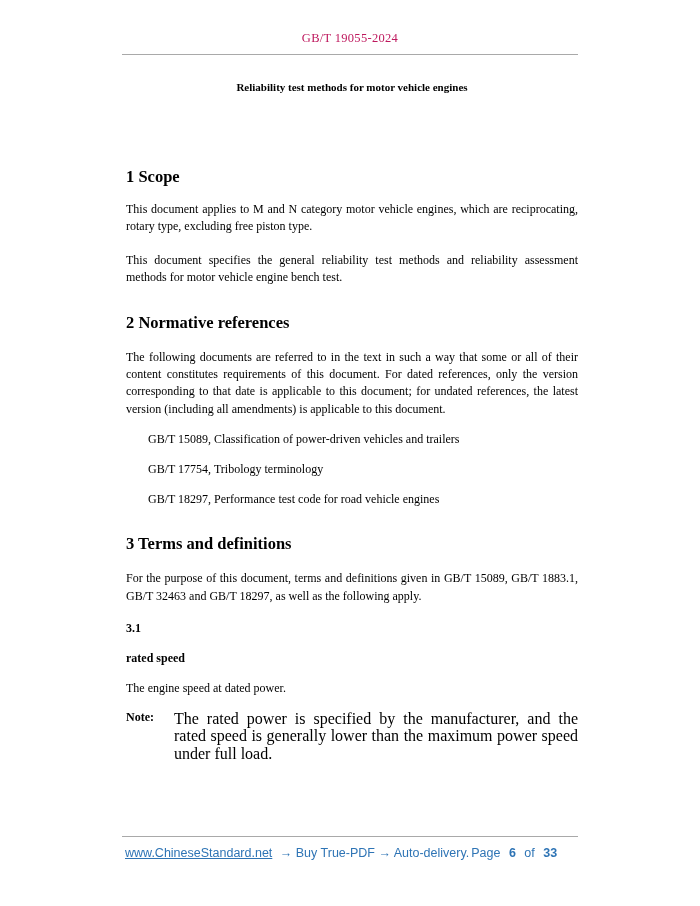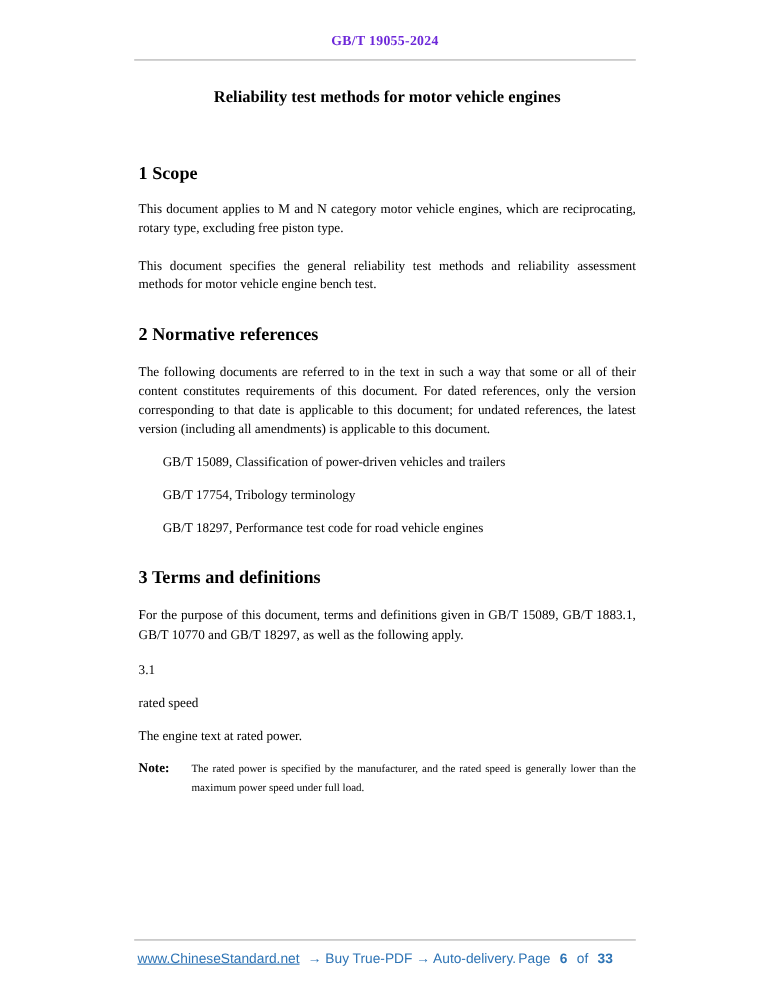--- a/index.html
+++ b/index.html
@@ -12,89 +12,89 @@
     overflow:hidden;
   }
   .page {
     position:relative;
     width:700px; height:906px;
     background:#ffffff;
   }
   
   .page-header { padding-top:28px; text-align:center; }
   .doc-number {
-    color:#6d28d9;
-    font-weight:bold;
+    color:#be185d;
+    font-weight:normal;
     font-size:12.5px;
     letter-spacing:0.3px;
   }
   .header-rule {
     margin:8px 122px 0 122px;
     border-bottom:1px solid #a9a9a9;
     height:0;
   }
   
   .content { padding:0 122px 0 126px; }
   .doc-title {
     margin-top:26px;
     text-align:center;
-    font-size:15px;
+    font-size:11px;
     font-weight:bold;
   }
   .section-heading {
     font-family:"Liberation Serif", serif;
     font-size:16.5px;
     font-weight:bold;
     margin-top:26px;
   }
-  .section-heading.first { margin-top:50px; }
+  .section-heading.first { margin-top:74px; }
   .body-text {
     font-size:12px;
     line-height:17.4px;
     text-align:justify;
     margin-top:16px;
   }
   .body-text.tight { margin-top:14px; }
   .reference-list { margin-top:12px; margin-left:22px; }
   .reference-item {
     font-size:12px;
     line-height:17px;
     margin-top:13px;
   }
   .term-number, .term-title {
     font-size:12px;
-    font-weight:normal;
+    font-weight:bold;
     margin-top:16px;
   }
   .term-title { margin-top:15px; }
   .term-definition {
     font-size:12px;
     margin-top:15px;
   }
   .note-row {
     display:flex;
     margin-top:14px;
   }
   .note-label {
     font-size:12px;
     font-weight:bold;
     width:48px;
     flex:0 0 48px;
   }
   .note-text {
-    font-size:10px;
+    font-size:16px;
     line-height:17.4px;
     text-align:justify;
     flex:1;
   }
   
   .page-footer {
     position:absolute;
     left:0; right:0; bottom:0;
-    height:52px;
+    height:70px;
   }
   .footer-rule {
     margin:0 122px;
     border-top:1px solid #a9a9a9;
     height:0;
   }
   .footer-row {
     display:flex;
     justify-content:space-between;
     align-items:baseline;
@@ -134,26 +134,26 @@
 
     <div class="section-heading">2 Normative references</div>
     <p class="body-text">The following documents are referred to in the text in such a way that some or all of their content constitutes requirements of this document. For dated references, only the version corresponding to that date is applicable to this document; for undated references, the latest version (including all amendments) is applicable to this document.</p>
     <div class="reference-list">
       <p class="reference-item">GB/T 15089, Classification of power-driven vehicles and trailers</p>
       <p class="reference-item">GB/T 17754, Tribology terminology</p>
       <p class="reference-item">GB/T 18297, Performance test code for road vehicle engines</p>
     </div>
 
     <div class="section-heading">3 Terms and definitions</div>
-    <p class="body-text">For the purpose of this document, terms and definitions given in GB/T 15089, GB/T 1883.1, GB/T 10770 and GB/T 18297, as well as the following apply.</p>
+    <p class="body-text">For the purpose of this document, terms and definitions given in GB/T 15089, GB/T 1883.1, GB/T 32463 and GB/T 18297, as well as the following apply.</p>
 
     <div>
       <div class="term-number">3.1</div>
       <div class="term-title">rated speed</div>
-      <p class="term-definition">The engine text at rated power.</p>
+      <p class="term-definition">The engine speed at dated power.</p>
       <div class="note-row">
         <span class="note-label">Note:</span>
         <span class="note-text">The rated power is specified by the manufacturer, and the rated speed is generally lower than the maximum power speed under full load.</span>
       </div>
     </div>
 
 
   </div>
 
   <div class="page-footer">

